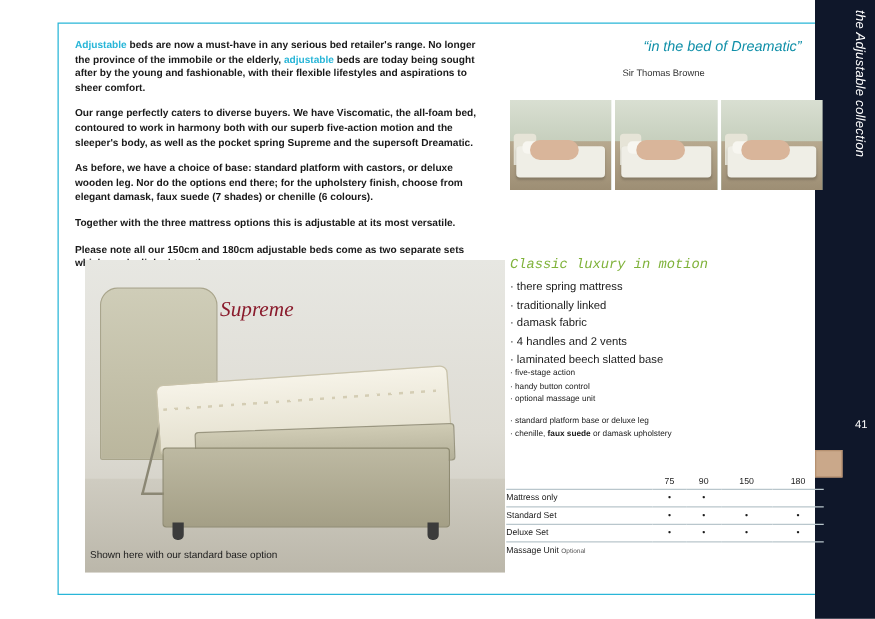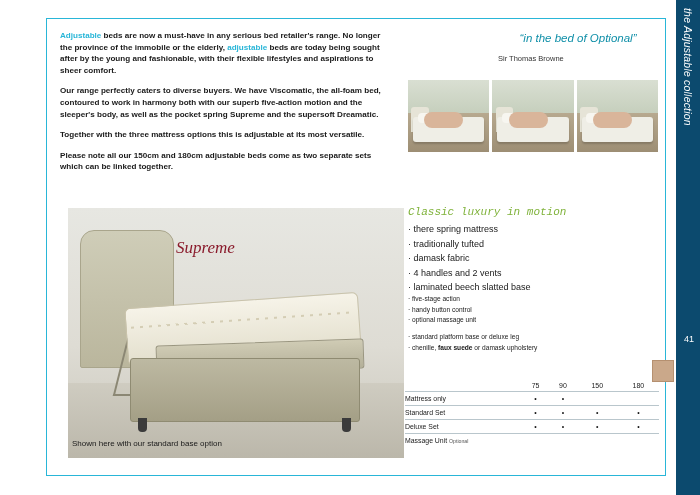--- a/index.html
+++ b/index.html
@@ -32,23 +32,23 @@
     height: 458px;
     border: 1.5px solid #29b6d8;
     box-sizing: border-box;
   }
 
   
   .side-bar {
     position: absolute;
     right: 0;
     top: 0;
-    width: 24px;
+    width: 48px;
     height: 495px;
-    background: #0c4a6e;
+    background: #0f172a;
   }
   .side-bar-text {
     position: absolute;
     right: 2px;
     top: 8px;
     width: 20px;
     height: 300px;
     color: #ffffff;
     font-size: 10.5px;
     letter-spacing: 0.2px;
@@ -345,25 +345,26 @@
 
   <div class="side-bar">
     <div class="side-bar-text">the Adjustable collection</div>
     <div class="page-number">41</div>
   </div>
   <div class="corner-thumb"></div>
 
   <div class="copy">
     <p><span class="accent">Adjustable</span><span> beds are now a must-have in any serious bed retailer's range. No longer the province of the immobile or the elderly, </span><span class="accent">adjustable</span><span> beds are today being sought after by the young and fashionable, with their flexible lifestyles and aspirations to sheer comfort.</span></p>
     <p>Our range perfectly caters to diverse buyers. We have Viscomatic, the all-foam bed, contoured to work in harmony both with our superb five-action motion and the sleeper's body, as well as the pocket spring Supreme and the supersoft Dreamatic.</p>
+    <p>As before, we have a choice of base: standard platform with castors, or deluxe wooden leg. Nor do the options end there; for the upholstery finish, choose from elegant damask, faux suede (7 shades) or chenille (6 colours).</p>
     <p>Together with the three mattress options this is adjustable at its most versatile.</p>
     <p>Please note all our 150cm and 180cm adjustable beds come as two separate sets which can be linked together.</p>
   </div>
 
-  <div class="quote">“in the bed of Optional”</div>
+  <div class="quote">“in the bed of Dreamatic”</div>
   <div class="quote-attrib">Sir Thomas Browne</div>
 
   <div class="photo-strip">
     <div class="photo">
       <div class="wall"></div>
       <div class="floor"></div>
       <div class="headboard"></div>
       <div class="bed"></div>
       <div class="pillow"></div>
       <div class="person"></div>
@@ -382,21 +383,21 @@
       <div class="headboard"></div>
       <div class="bed"></div>
       <div class="pillow"></div>
       <div class="person"></div>
     </div>
   </div>
 
   <div class="feature-title">Classic luxury in motion</div>
   <div class="feature-list">
     <div>· there spring mattress</div>
-    <div>· traditionally tufted</div>
+    <div>· traditionally linked</div>
     <div>· damask fabric</div>
     <div>· 4 handles and 2 vents</div>
     <div>· laminated beech slatted base</div>
   </div>
 
   <div class="sub-list-a">
     <div>· five-stage action</div>
     <div>· handy button control</div>
     <div>· optional massage unit</div>
   </div>

